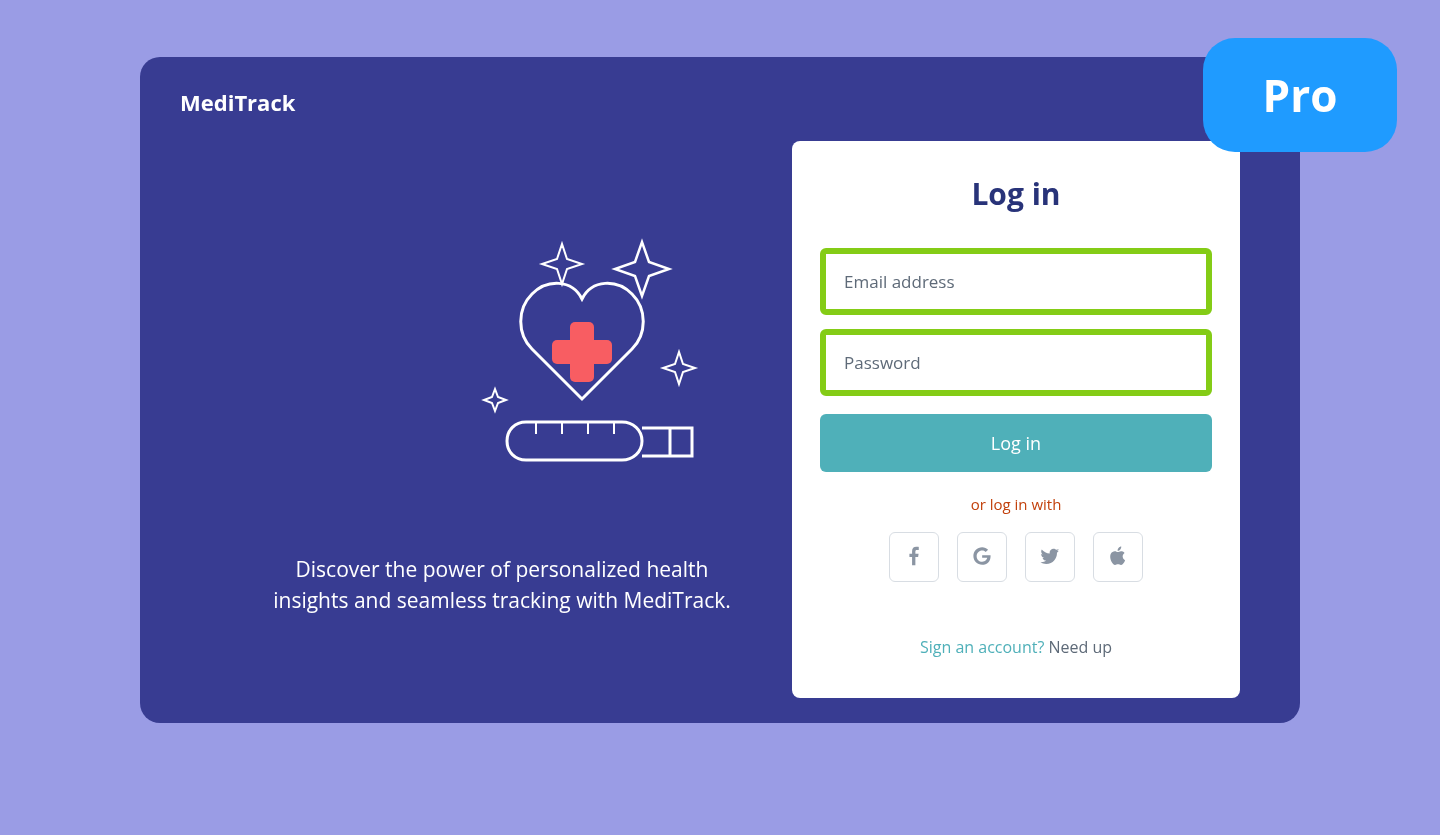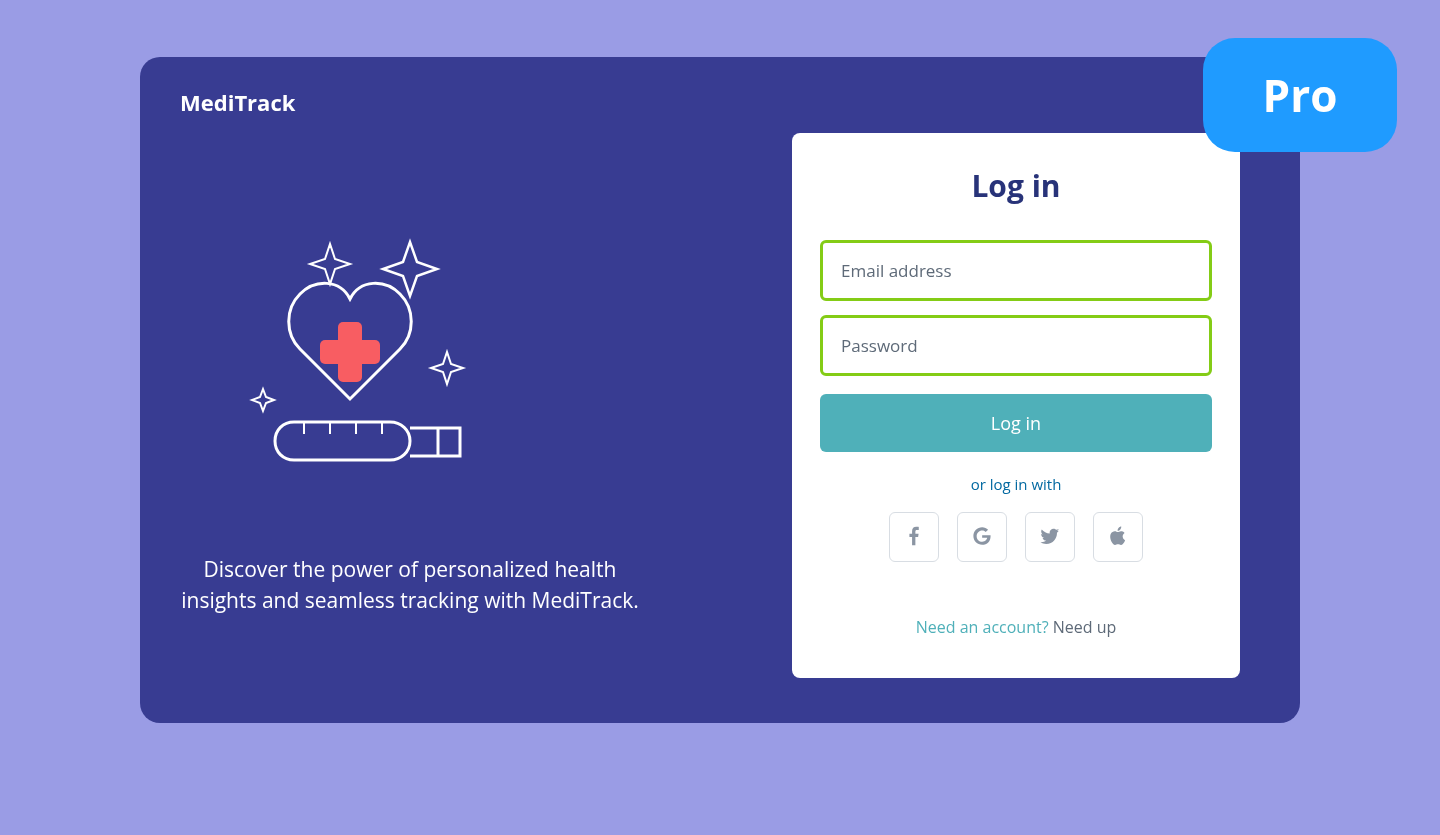--- a/index.html
+++ b/index.html
@@ -49,21 +49,21 @@
     }
     .brand {
       color: white;
       font-size: 22px;
       font-weight: 700;
       margin-bottom: 40px;
     }
     .illustration-wrap {
       display: flex;
       flex-direction: column;
-      align-items: flex-start;
+      align-items: flex-end;
       justify-content: center;
       flex: 1;
     }
     .illustration {
       width: 320px;
       height: 280px;
       margin-bottom: 40px;
       display: flex;
       align-items: center;
       justify-content: center;
@@ -78,33 +78,34 @@
     }
     .right-panel {
       width: 528px;
       padding: 76px 60px 90px 20px;
     }
     .login-card {
       background: white;
       border-radius: 8px;
       padding: 32px 28px 40px;
       width: 100%;
+      margin-top: 8px;
     }
     .login-title {
       color: #283379;
       font-size: 30px;
       font-weight: 700;
       text-align: center;
       margin-bottom: 34px;
     }
     .form-input {
       width: 100%;
       padding: 16px 18px;
       font-size: 17px;
-      border: 3px solid #84cc16;
+      border: 6px solid #84cc16;
       border-radius: 6px;
       margin-bottom: 14px;
       color: #333;
       font-family: inherit;
     }
     .form-input::placeholder {
       color: #5e6a78;
     }
     .btn-login {
       width: 100%;
@@ -122,21 +123,21 @@
       display: block;
       text-align: right;
       color: #283379;
       font-size: 15px;
       margin-top: 16px;
       text-decoration: none;
       cursor: pointer;
     }
     .divider-text {
       text-align: center;
-      color: #0369a1;
+      color: #c2410c;
       font-size: 15px;
       margin-top: 22px;
       margin-bottom: 18px;
     }
     .social-row {
       display: flex;
       justify-content: center;
       gap: 18px;
     }
     .social-btn {
@@ -227,21 +228,21 @@
         </button>
         <button class="social-btn">
           <span>
             <svg width="22" height="22" viewBox="0 0 24 24" fill="currentColor">
                 <path d="M17.05 12.54c-.03-2.52 2.06-3.73 2.15-3.79-1.17-1.71-3-1.95-3.64-1.97-1.55-.16-3.02.91-3.81.91-.79 0-2-.89-3.28-.86-1.69.02-3.25.98-4.12 2.49-1.76 3.05-.45 7.56 1.26 10.03.84 1.21 1.84 2.56 3.15 2.51 1.26-.05 1.74-.82 3.27-.82 1.52 0 1.96.82 3.29.79 1.36-.02 2.22-1.23 3.05-2.45.96-1.4 1.36-2.76 1.38-2.83-.03-.01-2.65-1.02-2.68-4.01zM14.52 4.87c.7-.84 1.17-2.02 1.04-3.19-1 .04-2.22.67-2.94 1.51-.65.75-1.21 1.94-1.06 3.08 1.12.09 2.26-.57 2.96-1.4z"></path>
               </svg>
           </span>
         </button>
       </div>
       <div class="signup-row">
-        <span>Need an account? </span><span class="signup-link">Need up</span>
+        <span>Sign an account? </span><span class="signup-link">Need up</span>
       </div>
     </div>
   </div>
 </div>
 
 <div class="pro-badge">
   <span>Pro</span>
 </div>
 
 </body></html>

